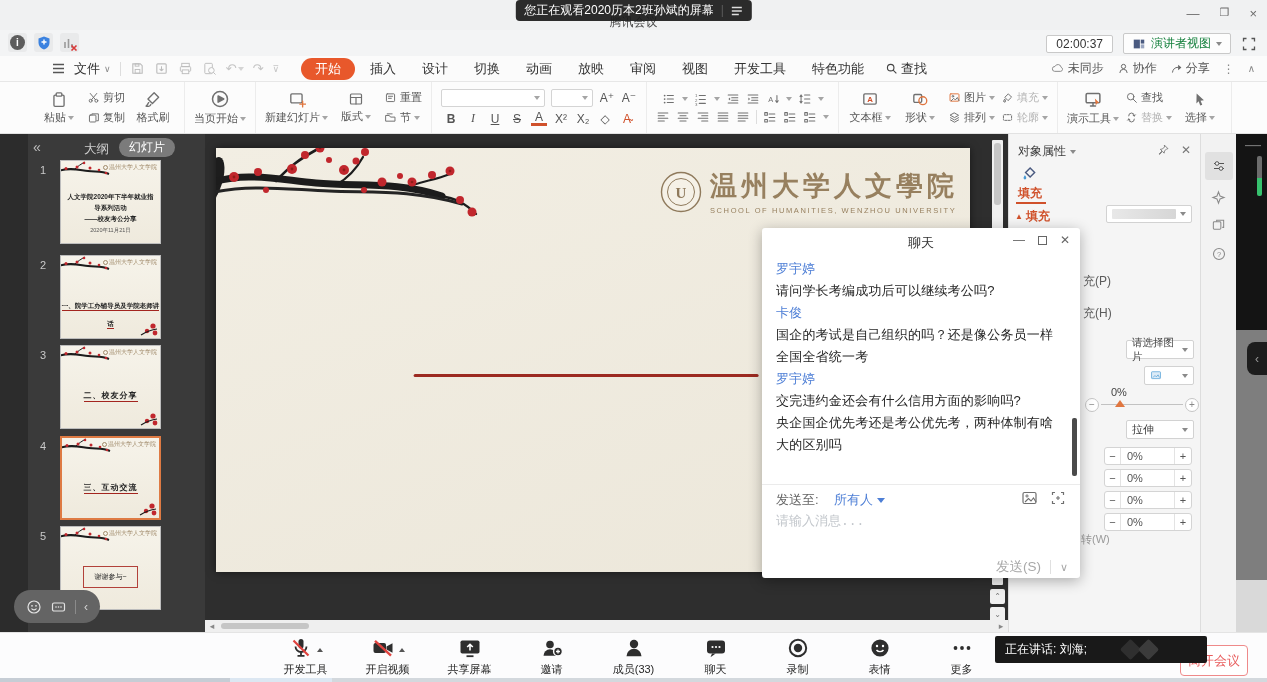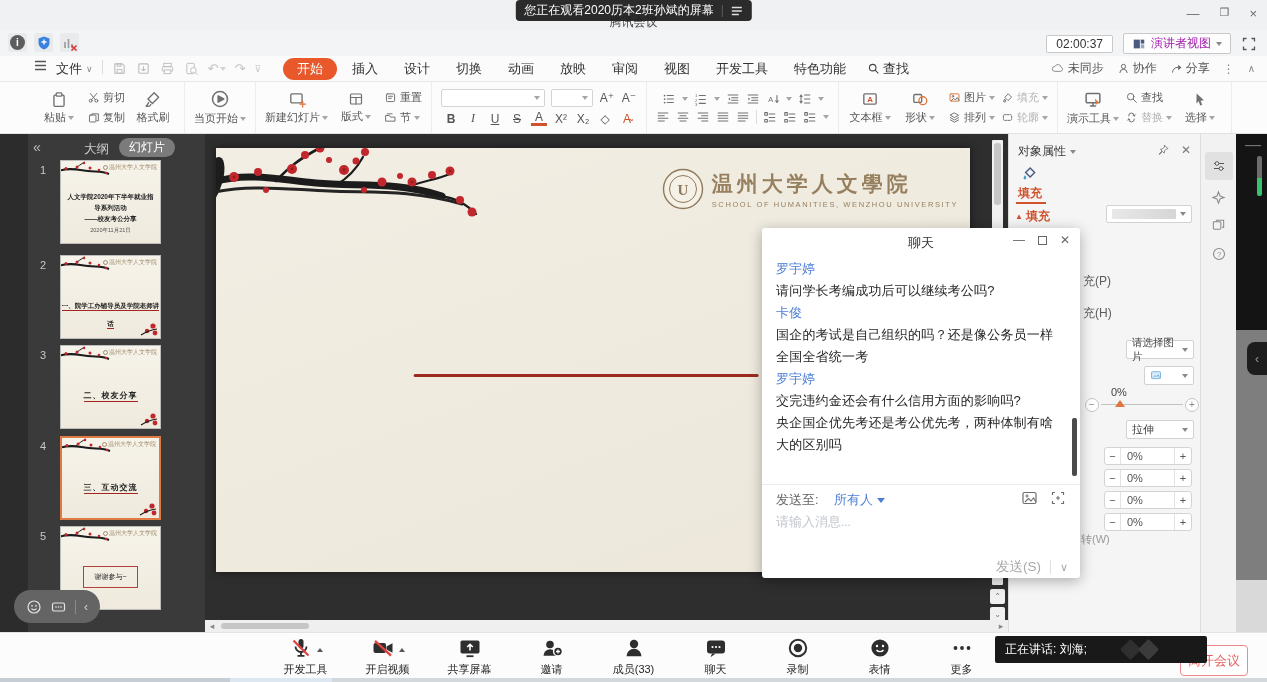--- a/index.html
+++ b/index.html
@@ -16,27 +16,27 @@
     border-radius:4px;display:flex;align-items:center;padding:0 9px;z-index:60;color:#fff;font-size:12px;gap:8px}
   .share-pill .sep{width:1px;height:12px;background:#5a5a5a}
 
   
   .app-row{position:absolute;left:0;top:30px;right:0;height:26px;background:#f3f4f5}
   .qicons{position:absolute;left:8px;top:3px;display:flex;gap:7px;align-items:center}
   .qicons .qi{width:19px;height:19px;display:flex;align-items:center;justify-content:center;background:#e9eaeb;border-radius:3px}
   .info-badge{width:15px;height:15px;border-radius:50%;background:#5d5d5d;color:#fff;font-size:10px;display:flex;align-items:center;justify-content:center;font-weight:bold}
   .app-right{position:absolute;right:10px;top:3px;display:flex;gap:10px;align-items:center}
   .timer-box{border:1px solid #c9c9c9;background:#fff;border-radius:2px;padding:1px 9px;font-size:12px;color:#333}
-  .view-box{border:1px solid #c9c9c9;background:#fdfdfd;border-radius:2px;padding:1px 8px;font-size:12px;color:#a21caf;display:flex;align-items:center;gap:5px}
+  .view-box{border:1px solid #c9c9c9;background:#fdfdfd;border-radius:2px;padding:1px 8px;font-size:12px;color:#15803d;display:flex;align-items:center;gap:5px}
   .caret-d{width:0;height:0;border-left:3.5px solid transparent;border-right:3.5px solid transparent;border-top:4px solid #8a8a8a;display:inline-block}
   .caret-u{width:0;height:0;border-left:3.5px solid transparent;border-right:3.5px solid transparent;border-bottom:4px solid #555;display:inline-block}
 
   
   .menu-row{position:absolute;left:0;top:56px;right:0;height:26px;background:#fbfbfb;border-bottom:1px solid #e7e7e7;display:flex;align-items:center}
-  .menu-left{display:flex;gap:9px;padding-left:34px}
+  .menu-left{display:flex;align-items:center;gap:9px;padding-left:52px}
   .file-lbl{font-size:13px;color:#333;display:flex;gap:4px;align-items:center}
   .vline{width:1px;height:14px;background:#ddd}
   .qa-ic{opacity:.55;display:flex;align-items:center}
   #menu-tabs{display:flex;align-items:center;gap:0;margin-left:22px}
   #menu-tabs .mtab{font-size:13px;color:#333;padding:2px 13px;cursor:default;white-space:nowrap}
   #menu-tabs .mtab.active{background:#e8582b;color:#fff;border-radius:11px;padding:2px 14px;margin-right:2px}
   .find-tab{display:flex;align-items:center;gap:3px;font-size:13px;color:#333;margin-left:8px}
   .menu-right{position:absolute;right:12px;top:4px;display:flex;align-items:center;gap:13px;font-size:12px;color:#555}
   .menu-right .it{display:flex;align-items:center;gap:3px}
 
@@ -73,21 +73,21 @@
   .tcover{position:absolute;left:4px;right:4px;top:30px;text-align:center;font-weight:bold;color:#222;font-size:6.5px;line-height:1.7}
   .tdate{font-size:5.5px;color:#555;font-weight:normal;margin-top:2px}
 
   
   .canvas{position:absolute;left:205px;top:0;width:803px;height:498px;background:#2e2e2e}
   .slide{position:absolute;left:11px;top:14px;width:754px;height:424px;background:linear-gradient(160deg,#f2eee3,#ece7da);box-shadow:0 0 8px rgba(0,0,0,.5);overflow:hidden}
   .slide-title{position:absolute;top:168px;left:50%;transform:translateX(-52%);font-family:"Liberation Serif","DejaVu Serif",serif;
     font-weight:bold;font-size:39px;color:#141414;letter-spacing:7px;white-space:nowrap}
   .slide-underline{position:absolute;top:226px;left:50%;transform:translateX(-52%);width:345px;height:3px;background:#9c2a21;border-radius:2px}
   .slide-logo{position:absolute;top:20px;right:12px;display:flex;align-items:center;gap:8px}
-  .logo-cn{font-family:Liberation Sans, sans-serif;font-weight:bold;font-size:21px;color:#97805f;letter-spacing:4px;white-space:nowrap}
+  .logo-cn{font-family:Liberation Sans, sans-serif;font-weight:bold;font-size:27px;color:#97805f;letter-spacing:4px;white-space:nowrap}
   .logo-en{font-size:7.5px;color:#97805f;letter-spacing:1.6px;margin-top:2px;white-space:nowrap}
   .vscroll{position:absolute;left:787px;top:6px;width:11px;height:445px;background:#f0f0f0;border-radius:1px}
   .vscroll .thumbbar{position:absolute;left:2px;top:3px;width:7px;height:62px;background:#c6c6c6;border-radius:3px}
   .navbtn{position:absolute;left:785px;width:15px;height:15px;background:#f0f0f0;border-radius:2px;color:#777;font-size:8px;display:flex;align-items:center;justify-content:center}
   .hscroll{position:absolute;left:0;bottom:0;width:803px;height:12px;background:#efefef;display:flex;align-items:center}
   .hscroll .arr{color:#888;font-size:9px;width:14px;text-align:center}
   .hscroll .hthumb{position:absolute;left:16px;top:3px;width:88px;height:6px;background:#c6c6c6;border-radius:3px}
 
   
   .props{position:absolute;left:1008px;top:0;width:192px;height:498px;background:#f5f5f5;border-left:1px solid #dcdcdc;font-size:12px;color:#3a3a3a}
@@ -144,21 +144,21 @@
   .chat-ctrl .sq{width:9px;height:9px;border:1px solid #666;display:inline-block}
   #chat-msgs{position:absolute;left:14px;right:16px;top:30px;line-height:22px}
   .cname{color:#4e7fd6}
   .ctext{color:#262626;letter-spacing:.2px}
   .chat-scroll{position:absolute;right:3px;top:190px;width:5px;height:58px;background:#4a4a4a;border-radius:2px}
   .chat-div{position:absolute;left:0;right:0;top:256px;border-top:1px solid #ebebeb}
   .sendto{position:absolute;left:14px;top:263px;color:#666}
   .sendto-val{position:absolute;left:72px;top:263px;color:#4e7fd6;display:flex;align-items:center;gap:4px}
   .caret-blue{width:0;height:0;border-left:4px solid transparent;border-right:4px solid transparent;border-top:5px solid #4e7fd6;display:inline-block}
   .chat-ic{position:absolute;top:262px;color:#6f6f6f}
-  .chat-input{position:absolute;left:14px;top:286px;width:280px;border:none;outline:none;font-size:13px;color:#0f172a;background:transparent;font-family:Liberation Serif, serif}
+  .chat-input{position:absolute;left:14px;top:286px;width:280px;border:none;outline:none;font-size:13px;color:#0f172a;background:transparent;font-family:Liberation Mono, monospace}
   .chat-input::placeholder{color:#c3c7cc}
   .send-row{position:absolute;right:12px;top:330px;display:flex;align-items:center;gap:9px;color:#a8a8a8;font-size:13.5px}
   .send-row .sep{width:1px;height:14px;background:#e0e0e0}
 </style>
 </head>
 <body>
 
 <div class="screen">
 
   <div class="titlebar">

